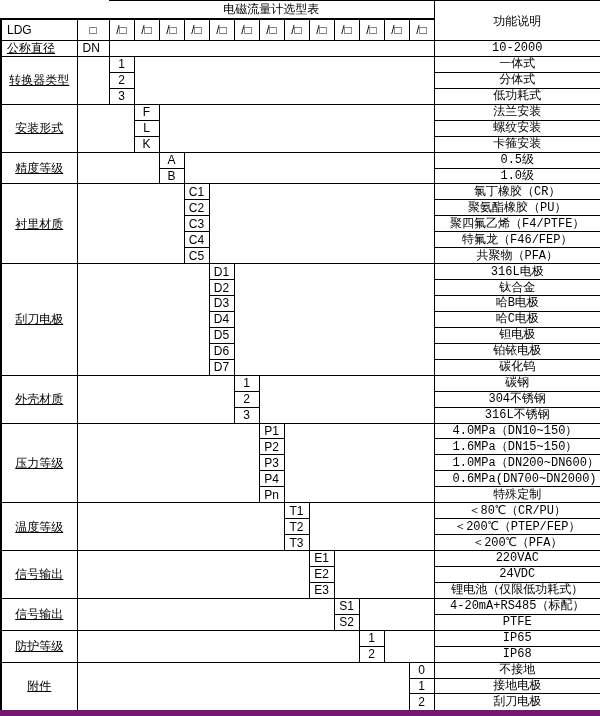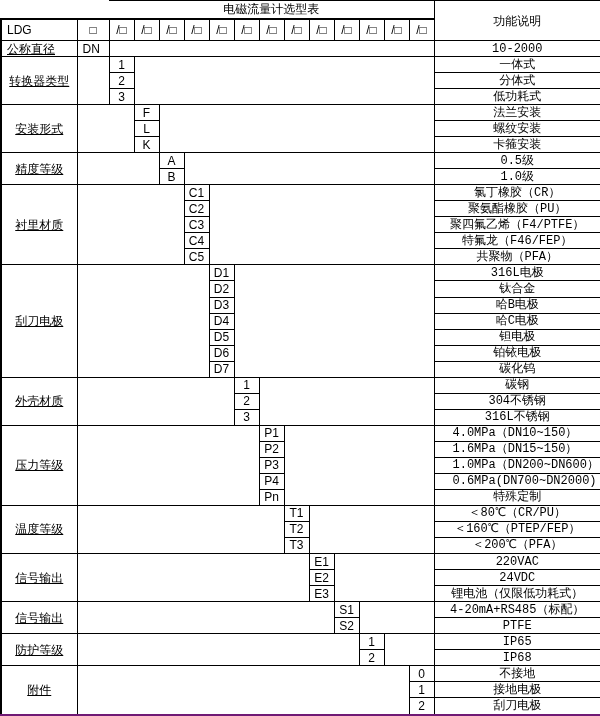--- a/index.html
+++ b/index.html
@@ -10,21 +10,21 @@
   .blank{border:none;border-bottom:2px solid #000;}
   .title{border-top:1px solid #000;border-bottom:2px solid #000;text-align:center;}
   .deschdr{border:1px solid #000;border-right-width:2px;margin-left:36px;}
   .mod{border:1px solid #000;border-left-width:2px;}
   .code{border:1px solid #000;}
   .lbl{border:1px solid #000;border-left-width:2px;text-decoration:underline;}
   .gap{border:none;border-bottom:1px solid #000;}
   .desc{border:1px solid #000;border-right-width:2px;font-family:Liberation Mono, monospace;}
   .lft{text-align:left;padding-left:5px;}
   .al{text-align:left;padding-left:18px;}
-  .bb2{border-bottom:2px solid #701a75;}
+  .bb2{border-bottom:6px solid #701a75;}
 </style>
 </head>
 <body>
 
 <table>
 <colgroup>
   <col style="width:76px">
       <col style="width:32px">
   <col style="width:25px">
       <col style="width:25px">
@@ -216,21 +216,21 @@
 
 <tr>
   <td class="lbl" rowspan="3">温度等级</td>
   <td class="gap" rowspan="3" colspan="8"></td>
   <td class="code">T1</td>
   <td class="gap" rowspan="3" colspan="5"></td>
   <td class="desc">＜80℃（CR/PU）</td>
 </tr>
 <tr>
         <td class="code">T2</td>
-        <td class="desc">＜160℃（PTEP/FEP）</td>
+        <td class="desc">＜200℃（PTEP/FEP）</td>
       </tr>
 <tr>
         <td class="code">T3</td>
         <td class="desc">＜200℃（PFA）</td>
       </tr>
 
 <tr>
   <td class="lbl" rowspan="3">信号输出</td>
   <td class="gap" rowspan="3" colspan="9"></td>
   <td class="code">E1</td>

